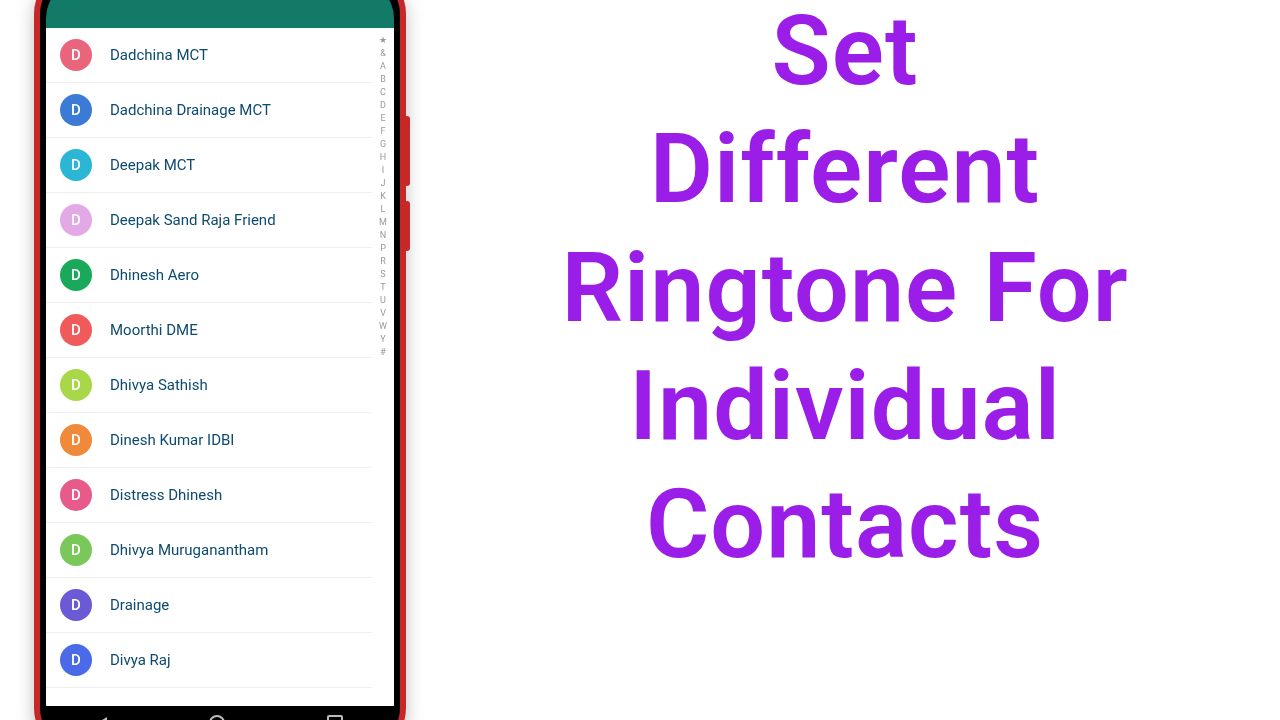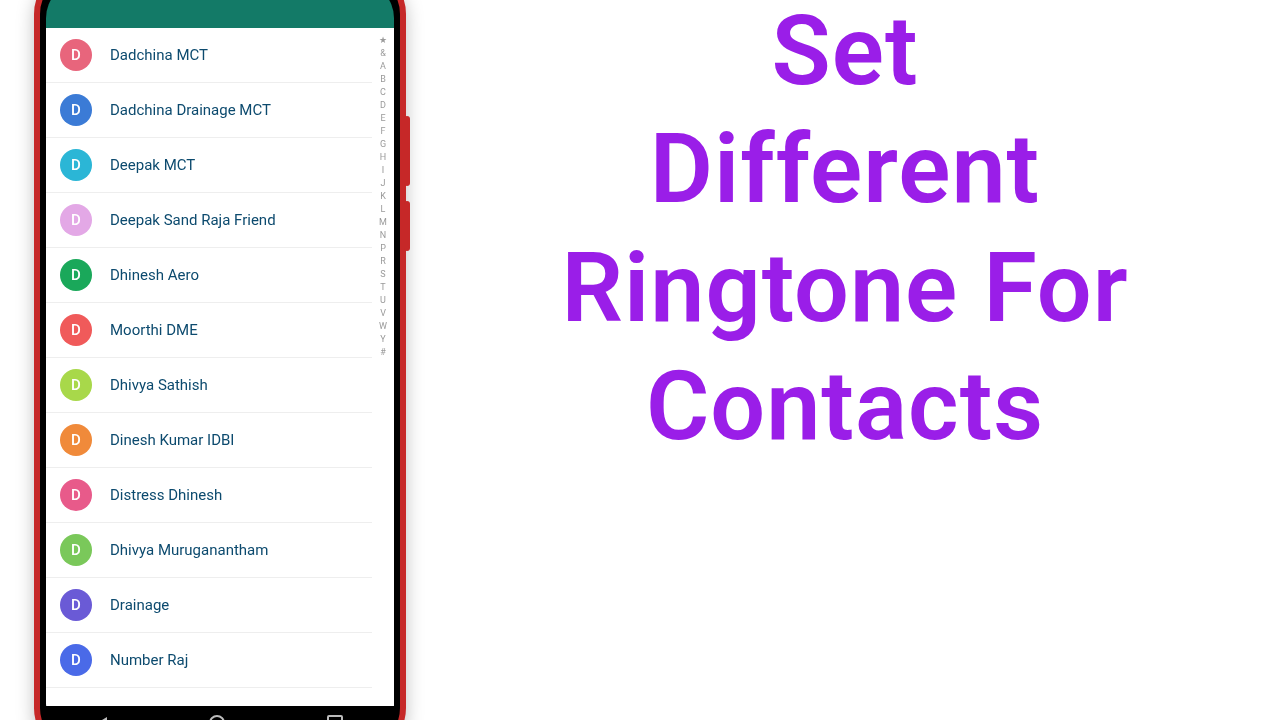--- a/index.html
+++ b/index.html
@@ -77,21 +77,21 @@
             <div class="row">
               <div class="avatar" style="background: rgb(122, 200, 90);">D</div>
               <div class="name">Dhivya Muruganantham</div>
             </div>
             <div class="row">
               <div class="avatar" style="background: rgb(106, 90, 214);">D</div>
               <div class="name">Drainage</div>
             </div>
             <div class="row">
               <div class="avatar" style="background: rgb(74, 106, 232);">D</div>
-              <div class="name">Number Raj</div>
+              <div class="name">Divya Raj</div>
             </div>
           </div>
         <div class="index" id="alpha-index">
             <span>★</span>
             <span>&amp;</span>
             <span>A</span>
             <span>B</span>
             <span>C</span>
             <span>D</span>
             <span>E</span>
@@ -120,16 +120,17 @@
         <div class="nav-circ"></div>
         <div class="nav-sq"></div>
       </div>
     </div>
   </div>
 
   <div class="headline">
     <div>Set</div>
     <div>Different</div>
     <div>Ringtone  For</div>
+    <div>Individual</div>
     <div>Contacts</div>
   </div>
 
 </div>
 
 </body></html>

